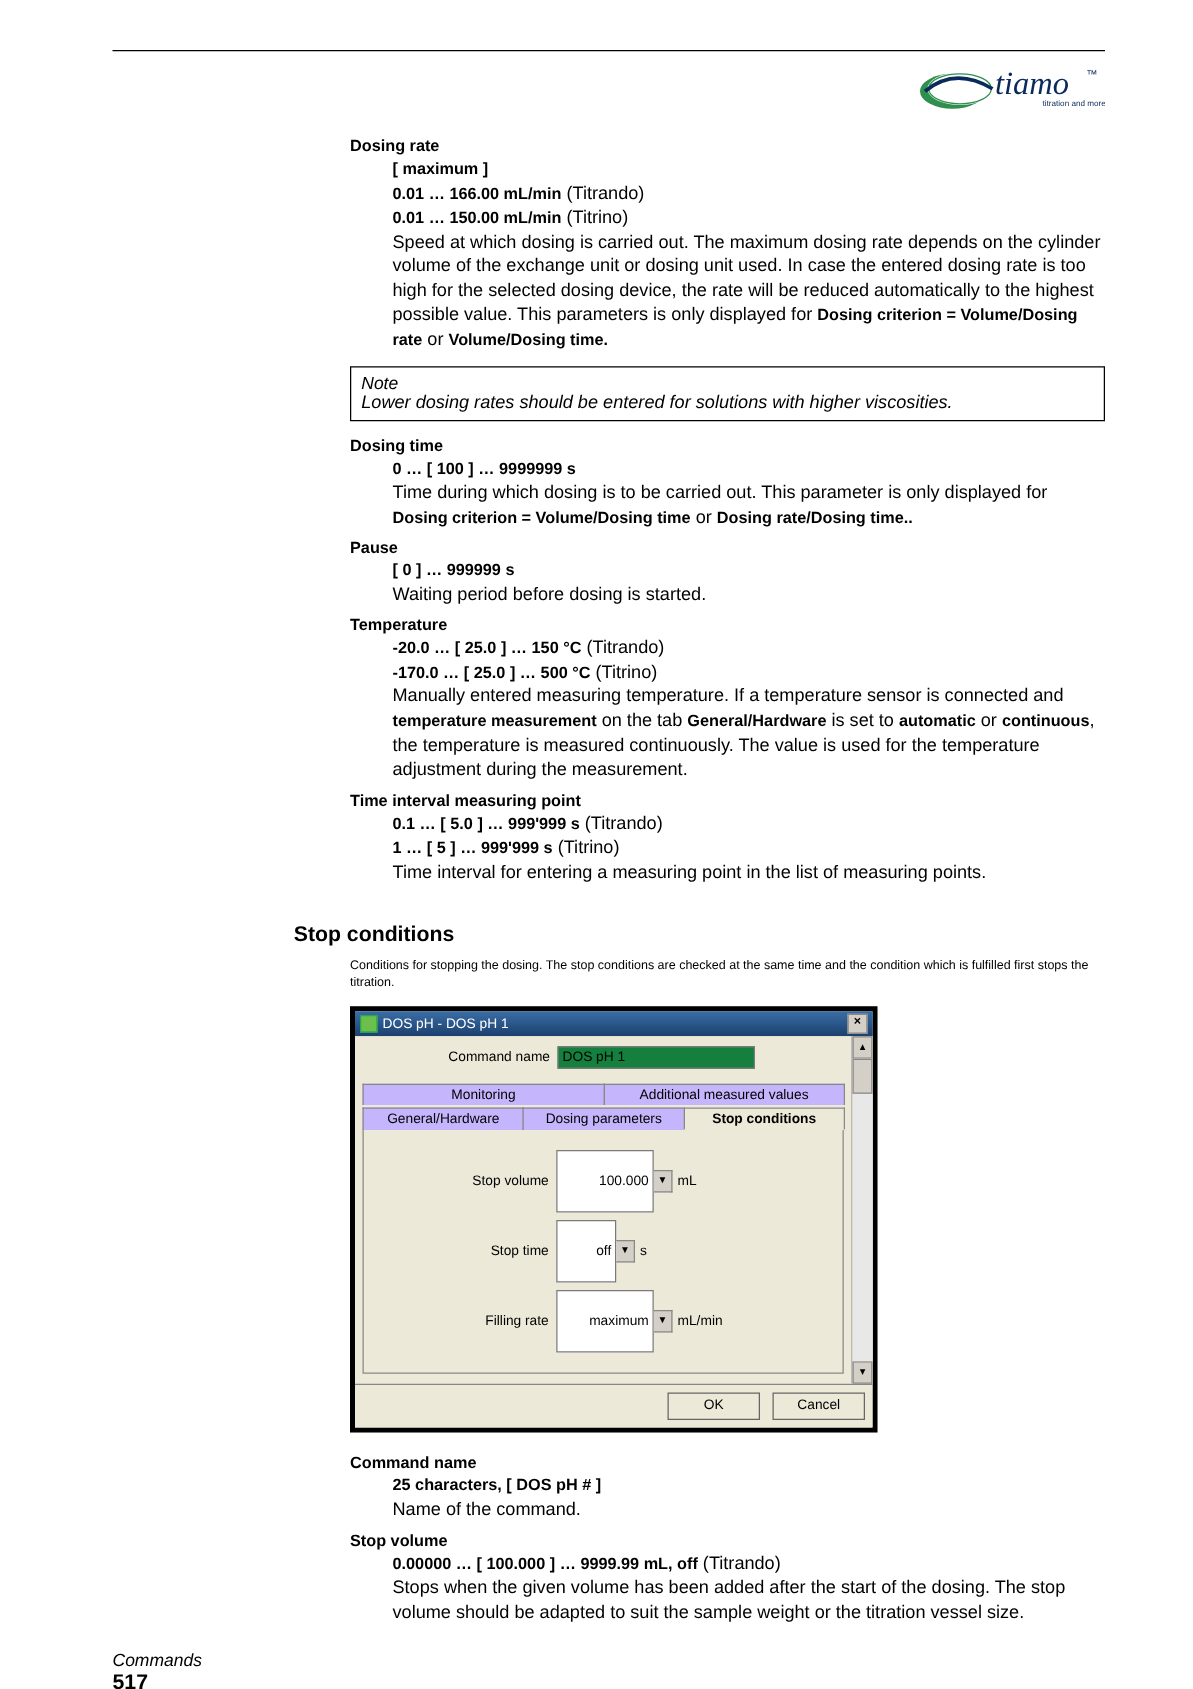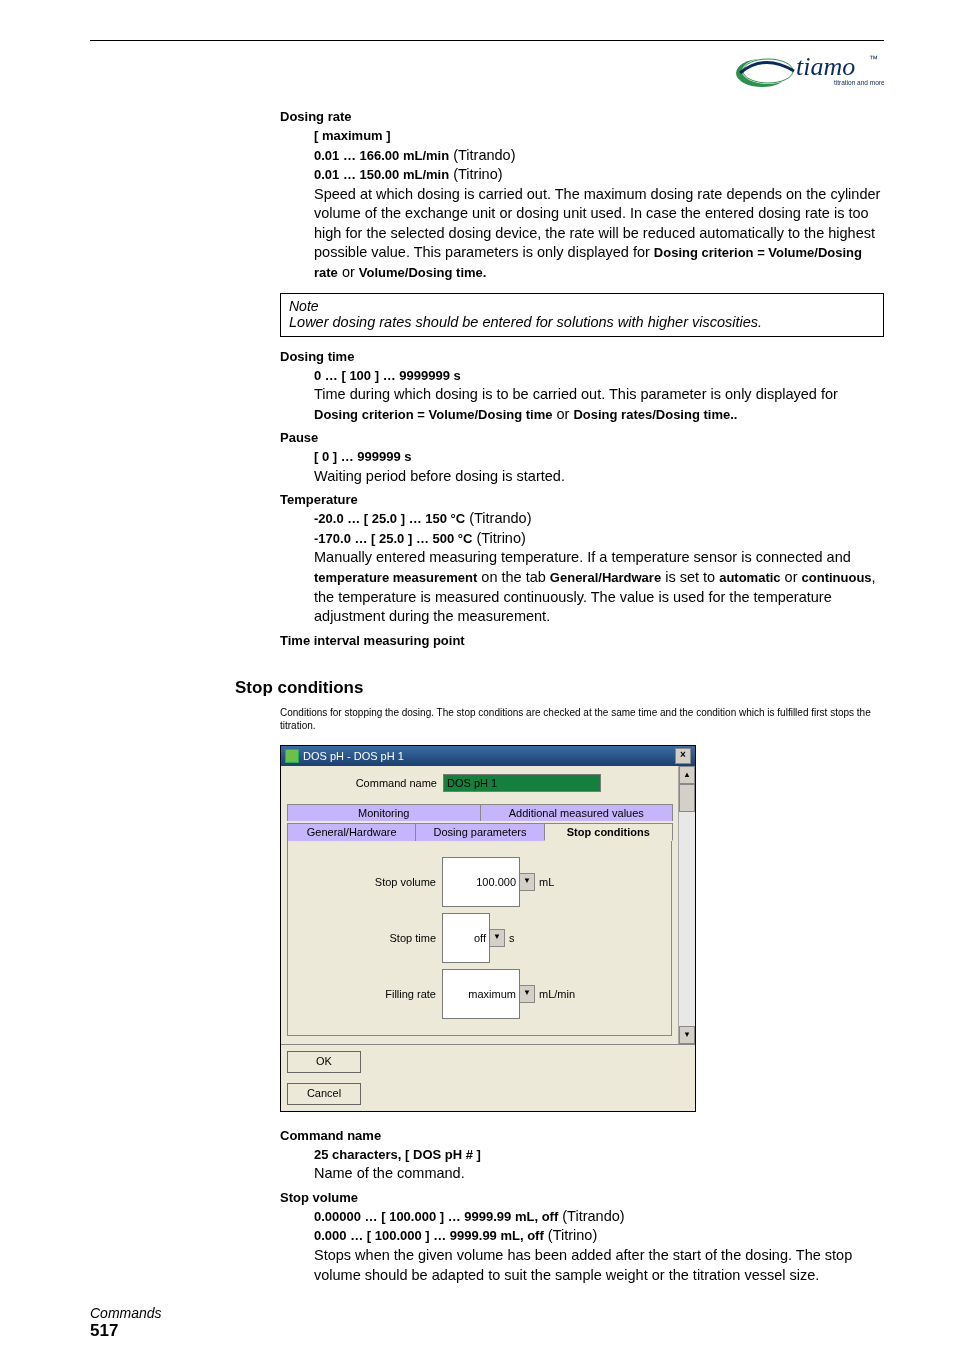--- a/index.html
+++ b/index.html
@@ -66,21 +66,21 @@
     font-weight: bold;
     margin: 30px 0 8px -45px;
   }
   .section-intro {
     font-size: 10px;
     line-height: 1.35;
     margin-bottom: 12px;
   }
   .dialog {
     width: 414px;
-    border: 1px solid #000000;
+    border: 4px solid #000000;
     font-family: Tahoma, Arial, sans-serif;
     font-size: 11px;
     margin: 8px 0 16px 0;
     background: #ece9d8;
   }
   .dialog-titlebar {
     background: linear-gradient(#3a6ea5, #1c3f6e);
     color: #fff;
     padding: 2px 4px;
     display: flex;
@@ -138,21 +138,20 @@
   }
   .dd-btn {
     width:14px; height:16px; background:#d4d0c8; border:1px solid #888;
     border-left:none; font-size:8px; text-align:center; line-height:14px;
   }
   .unit { margin-left:4px; }
   .dialog-buttons {
     border-top:1px solid #888;
     padding:6px; display:flex; justify-content:flex-end; gap:10px;
     background:#ece9d8;
-    flex-direction:column;
   }
   .win-btn {
     width:72px; height:20px; background:#ece9d8; border:1px solid #666;
     font-size:11px; text-align:center; line-height:18px;
   }
   .footer {
     display:flex; justify-content:flex-end;
     font-style: italic;
     font-size: 14px;
     margin-top: 20px;
@@ -192,40 +191,45 @@
 
     <div class="note-box">
       <div class="note-title">Note</div>
       <div class="note-text">Lower dosing rates should be entered for solutions with higher viscosities.</div>
     </div>
 
     <div class="param-label">Dosing time</div>
     <div class="param-body">
       <div><span class="b">0 … [ 100 ] … 9999999 s</span></div>
       <div>
-        <span>Time during which dosing is to be carried out. This parameter is only displayed for </span><span class="b">Dosing criterion = Volume/Dosing time</span><span> or </span><span class="b">Dosing rates/Dosing time..</span>
+        <span>Time during which dosing is to be carried out. This parameter is only displayed for </span><span class="b">Dosing criterion = Volume/Dosing time</span><span> or </span><span class="b">Dosing rate/Dosing time..</span>
       </div>
     </div>
 
     <div class="param-label">Pause</div>
     <div class="param-body">
       <div><span class="b">[ 0 ] … 999999 s</span></div>
       <div>Waiting period before dosing is started.</div>
     </div>
 
     <div class="param-label">Temperature</div>
     <div class="param-body">
       <div><span class="b">-20.0 … [ 25.0 ] … 150 °C</span><span class="n"> (Titrando)</span></div>
       <div><span class="b">-170.0 … [ 25.0 ] … 500 °C</span><span class="n"> (Titrino)</span></div>
       <div>
         <span>Manually entered measuring temperature. If a temperature sensor is connected and </span><span class="b">temperature measurement</span><span> on the tab </span><span class="b">General/Hardware</span><span> is set to </span><span class="b">automatic</span><span> or </span><span class="b">continuous</span><span>, the temperature is measured continuously. The value is used for the temperature adjustment during the measurement.</span>
       </div>
     </div>
 
     <div class="param-label">Time interval measuring point</div>
+    <div class="param-body">
+      <div><span class="b">0.1 … [ 5.0 ] … 999'999 s</span><span class="n"> (Titrando)</span></div>
+      <div><span class="b">1 … [ 5 ] … 999'999 s</span><span class="n"> (Titrino)</span></div>
+      <div>Time interval for entering a measuring point in the list of measuring points.</div>
+    </div>
 
     <h2 class="section">Stop conditions</h2>
     <div class="section-intro">Conditions for stopping the dosing. The stop conditions are checked at the same time and the condition which is fulfilled first stops the titration.</div>
 
     <div class="dialog">
       <div class="dialog-titlebar">
         <span class="tleft">
           <span class="ticon"></span>
           <span>DOS pH - DOS pH 1</span>
         </span>
@@ -285,21 +289,20 @@
 
     <div class="param-label">Command name</div>
     <div class="param-body">
       <div><span class="b">25 characters, [ DOS pH # ]</span></div>
       <div>Name of the command.</div>
     </div>
 
     <div class="param-label">Stop volume</div>
     <div class="param-body">
       <div><span class="b">0.00000 … [ 100.000 ] … 9999.99 mL, off</span><span class="n"> (Titrando)</span></div>
-      <div><span class="b">0.000 … [ 100.000 ] … 9999.99 mL, off</span><span class="n"> (Titrino)</span></div>
       <div>Stops when the given volume has been added after the start of the dosing. The stop volume should be adapted to suit the sample weight or the titration vessel size.</div>
     </div>
 
   </div>
 
   <div class="footer">
     <span>Commands</span>
     <span class="pn">517</span>
   </div>
 </div>

